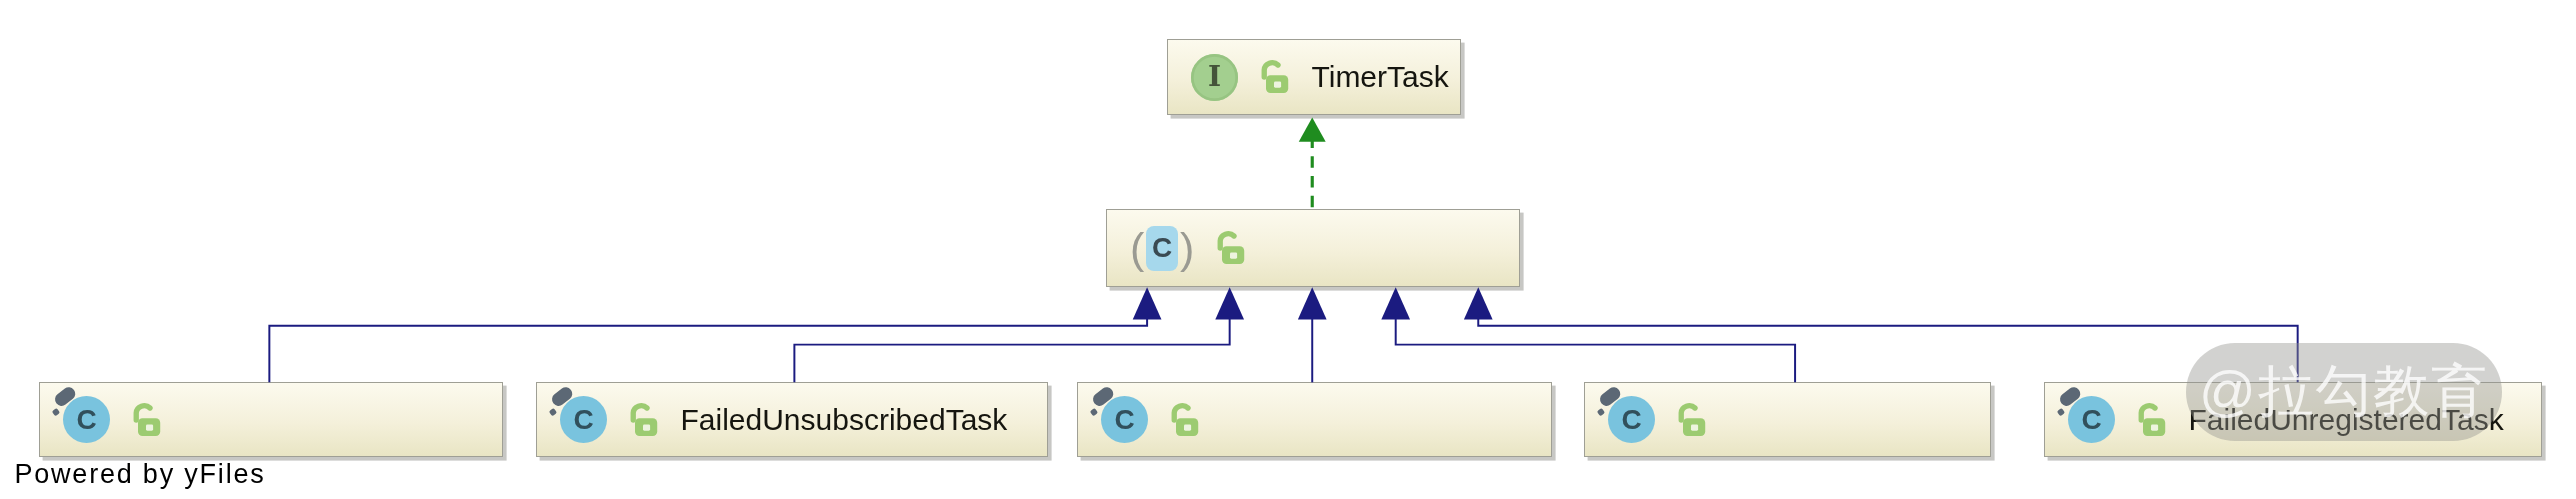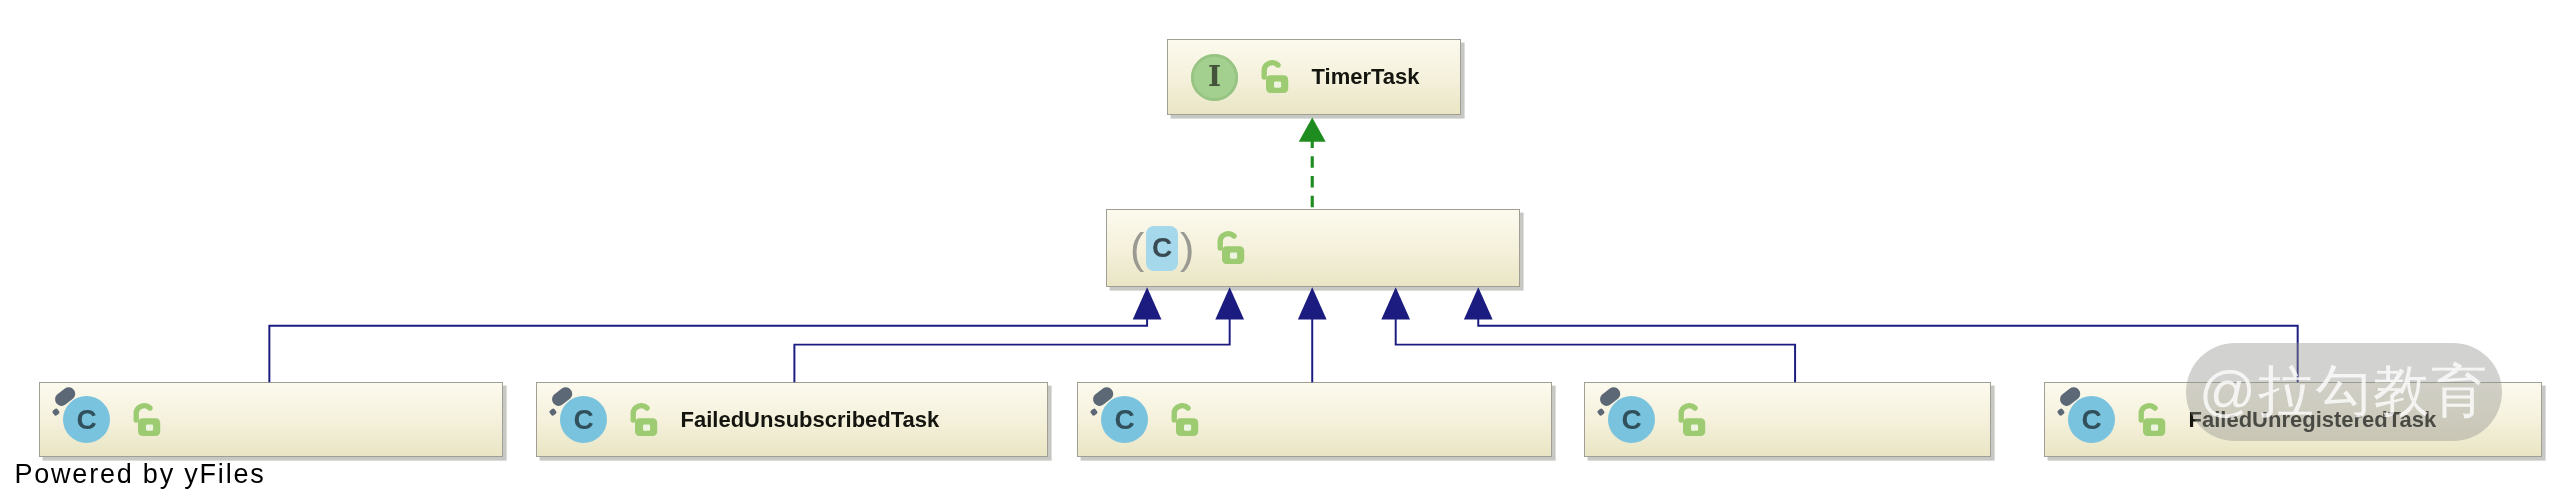--- a/index.html
+++ b/index.html
@@ -4,21 +4,21 @@
 <style>
   html,body{margin:0;padding:0;background:#ffffff;}
   #canvas{position:relative;width:2576px;height:499px;background:#ffffff;overflow:hidden;
           font-family:"Liberation Sans","DejaVu Sans",sans-serif;}
   #edge-layer{position:absolute;left:0;top:0;z-index:2;pointer-events:none;}
   #node-layer{position:absolute;left:0;top:0;width:100%;height:100%;z-index:1;}
   .node{position:absolute;box-sizing:border-box;display:flex;align-items:center;
         padding-left:23px;border:1.8px solid #9f9f95;
         background:linear-gradient(to bottom,#fcfaee 0%,#f4f0da 55%,#e9e5c4 100%);
         box-shadow:3.6px 3.6px 0 0 rgba(153,153,148,0.55);}
-  .node .label{font-size:22px;font-weight:700;color:#15150f;margin-left:21.5px;white-space:nowrap;}
+  .node .label{font-size:30px;font-weight:400;color:#15150f;margin-left:21.5px;white-space:nowrap;}
   
   .ic{position:relative;display:inline-flex;align-items:center;justify-content:center;
       width:47px;height:47px;border-radius:50%;flex:0 0 auto;}
   .ic-letter{font-size:28px;font-weight:bold;line-height:1;}
   .iface{background:#a3cf8f;box-shadow:inset 0 0 0 2.7px #97c482;}
   .iface .ic-letter{color:#44543a;font-family:"DejaVu Serif","Liberation Serif",serif;}
   .cls{background:#79c3de;}
   .cls .ic-letter{color:#31505c;}
   .ic-holder{position:relative;display:inline-block;width:47px;height:47px;flex:0 0 auto;}
   .pin{position:absolute;left:-9px;top:-6.3px;width:22.4px;height:12.6px;border-radius:6.3px;

